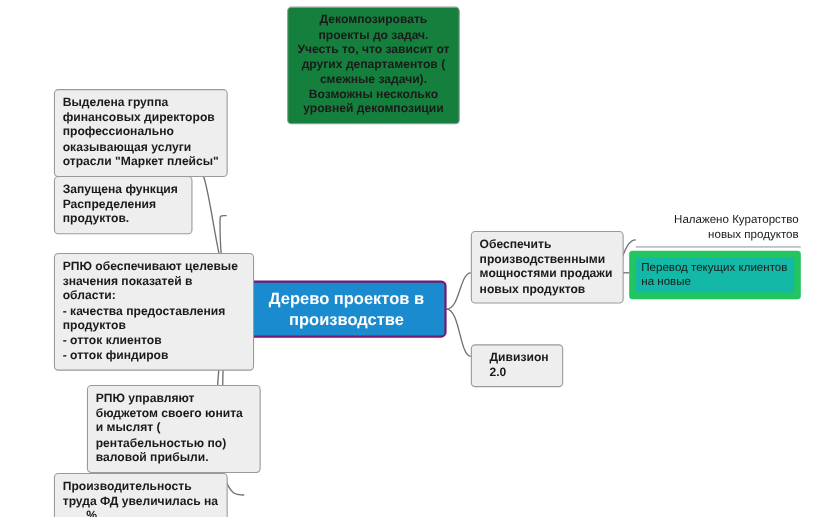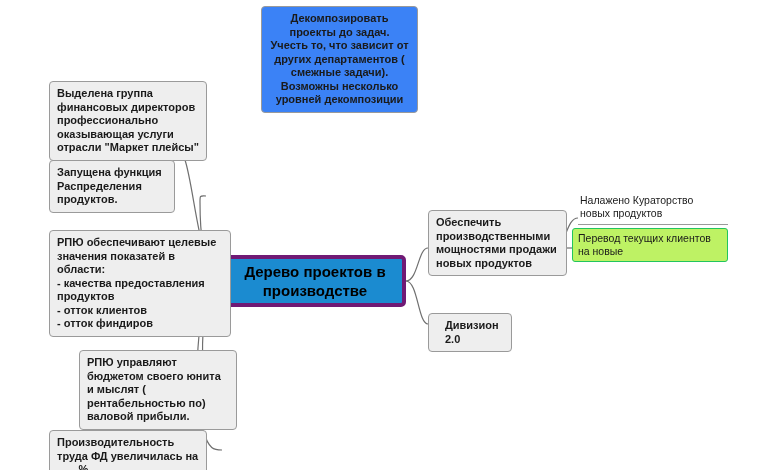--- a/index.html
+++ b/index.html
@@ -39,49 +39,49 @@
     background: #eeeeee;
     color: #1a1a1a;
     font-size: 11px;
     line-height: 13.5px;
     font-weight: bold;
     padding: 5px 7px;
     box-sizing: border-box;
   }
   .box.note {
     text-align: center;
-    background: #3b82f6;
+    background: #15803d;
   }
   .center {
     background: #1b8bd0;
-    border: 4px solid #701a75;
+    border: 2px solid #701a75;
     border-radius: 5px;
-    color: #000000;
+    color: #ffffff;
     font-size: 15px;
     font-weight: bold;
     line-height: 19px;
     text-align: center;
     display: flex;
     align-items: center;
     justify-content: center;
     box-sizing: border-box;
   }
   .plain {
     color: #1a1a1a;
     font-size: 10.5px;
     line-height: 13px;
     box-sizing: border-box;
   }
   .plain-wrap {
     position: absolute;
   }
   .sub-box {
-    border: 1px solid #22c55e;
+    border: 6px solid #22c55e;
     border-radius: 3px;
-    background: #bef264;
+    background: #14b8a6;
     box-sizing: border-box;
     padding: 3px 5px;
     font-size: 10.5px;
     line-height: 13px;
     color: #1a1a1a;
   }
 </style>
 </head>
 <body>
 
@@ -137,21 +137,21 @@
 
   <div class="node box" style="left:428px; top:210px; width:139px;">
     <span style="white-space:pre-line;">Обеспечить производственными мощностями продажи новых продуктов</span>
   </div>
 
   <div class="node box" style="left:428px; top:313px; width:84px;padding-left:16px;">
     <span>Дивизион 2.0</span>
   </div>
 
   <div class="plain-wrap" style="left:578px; top:192px; width:150px;">
-    <div class="plain" style="border-bottom:1px solid #9a9a9a; padding:2px 2px 4px 2px;">
+    <div class="plain" style="border-bottom:1px solid #9a9a9a; padding:2px 2px 4px 2px;text-align:right;">
       <span>Налажено Кураторство новых продуктов</span>
     </div>
   </div>
 
   <div class="plain-wrap" style="left:572px; top:228px; width:156px;">
     <div class="sub-box">
       <span>Перевод текущих клиентов на новые</span>
     </div>
   </div>
 

